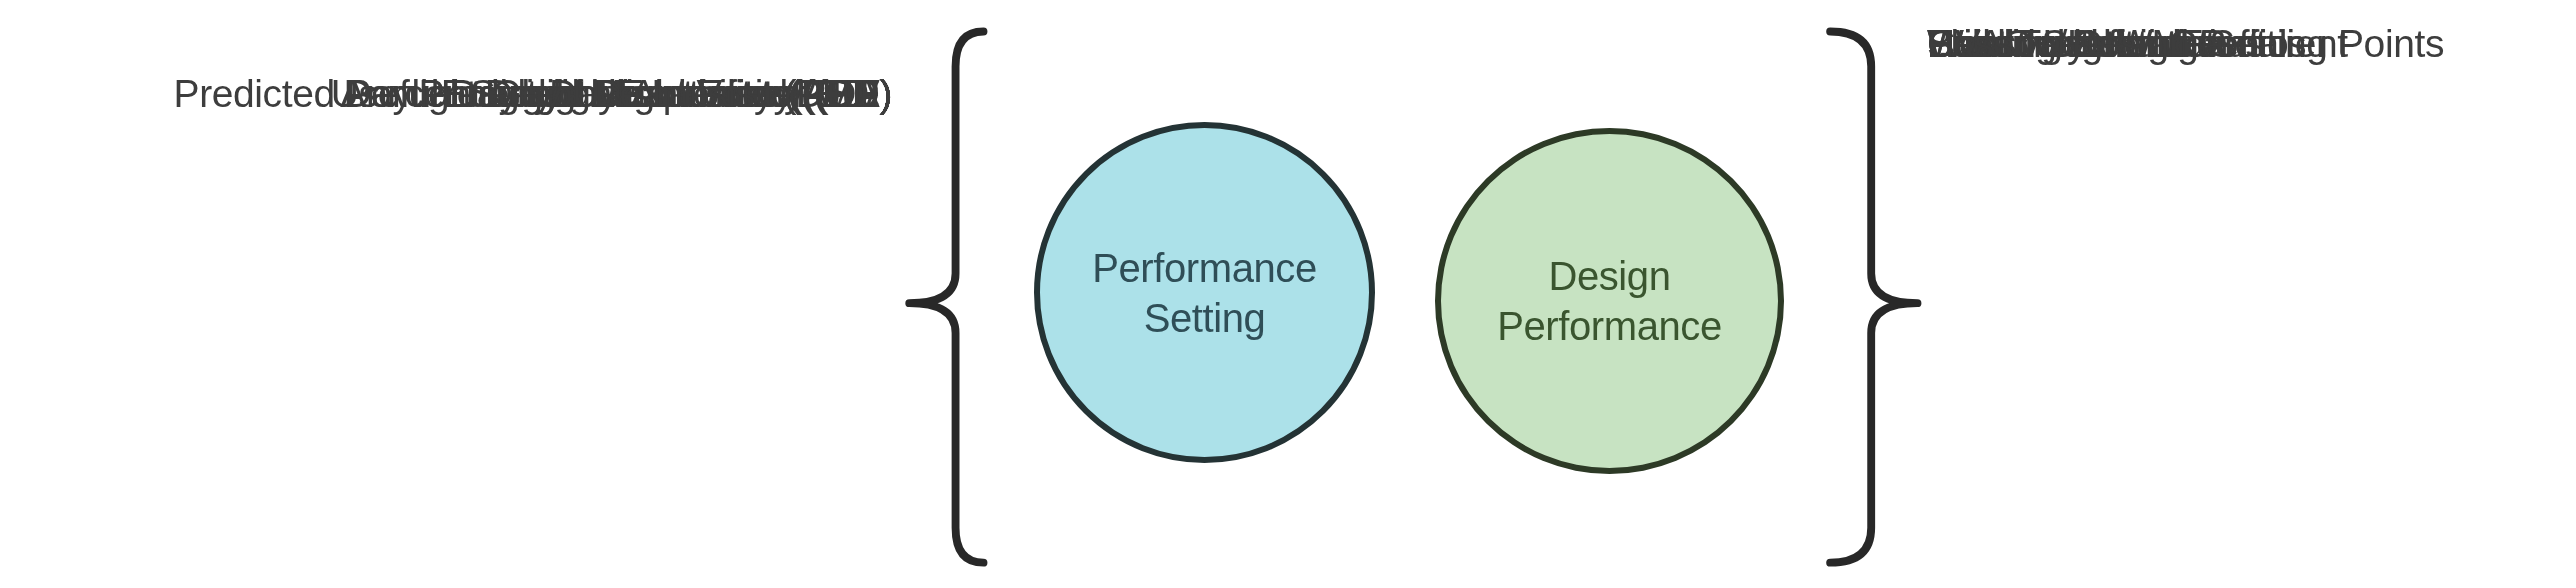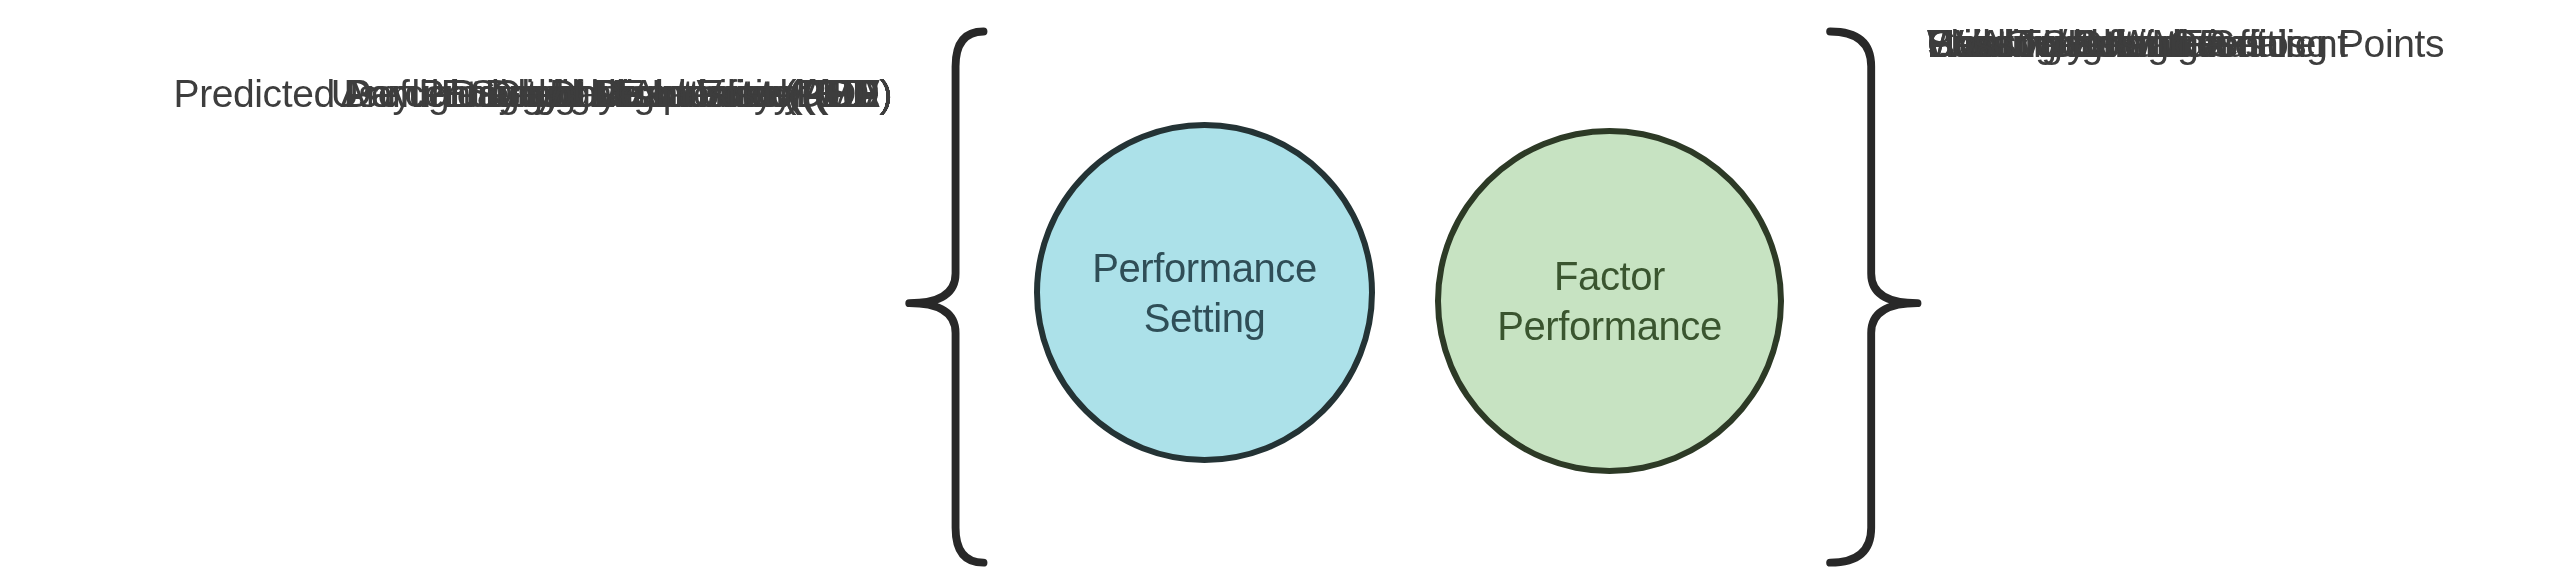--- a/index.html
+++ b/index.html
@@ -104,21 +104,21 @@
     <path d="M 1125 36 Q 1093 36 1093 76 L 1093 313 Q 1093 347 1040 347 Q 1093 347 1093 381 L 1093 604 Q 1093 644 1125 644"></path>
     <path d="M 2094 36 Q 2141 36 2141 76 L 2141 313 Q 2141 347 2194 347 Q 2141 347 2141 381 L 2141 604 Q 2141 644 2094 644"></path>
   </svg>
 
   <div id="circle-performance" class="circle" style="background-color: rgb(172, 225, 233); border-color: rgb(36, 51, 53); color: rgb(47, 78, 87);">
     <span>Performance</span>
     <span>Setting</span>
   </div>
 
   <div id="circle-design" class="circle" style="background-color: rgb(199, 227, 194); border-color: rgb(45, 58, 38); color: rgb(58, 85, 47);">
-    <span>Factor</span>
+    <span>Design</span>
     <span>Performance</span>
   </div>
 
   <div id="right-list" class="list">
     <div class="item">Building Orientation</div>
     <div class="item">Floor Height</div>
     <div class="item">Window to Wall Ratio</div>
     <div class="item">Window reflection</div>
     <div class="item">Construction Materials</div>
     <div class="item">Cooling/Heating Setting Points</div>

